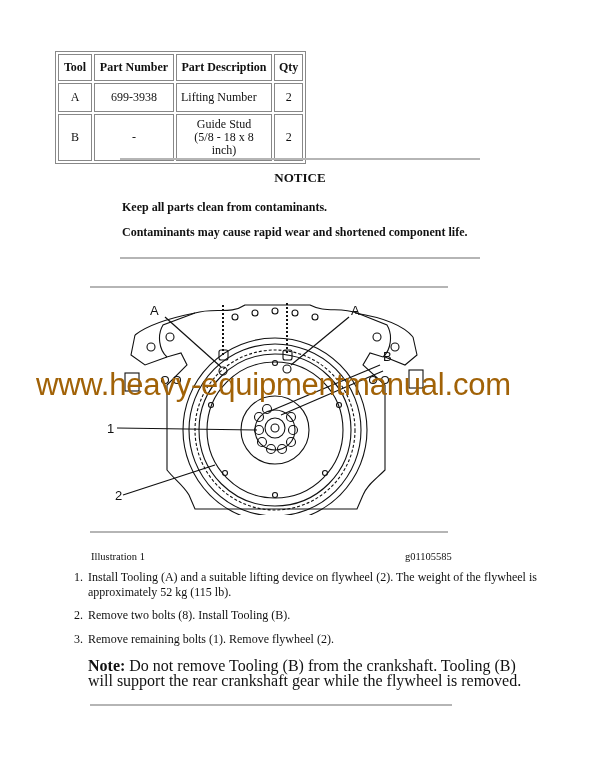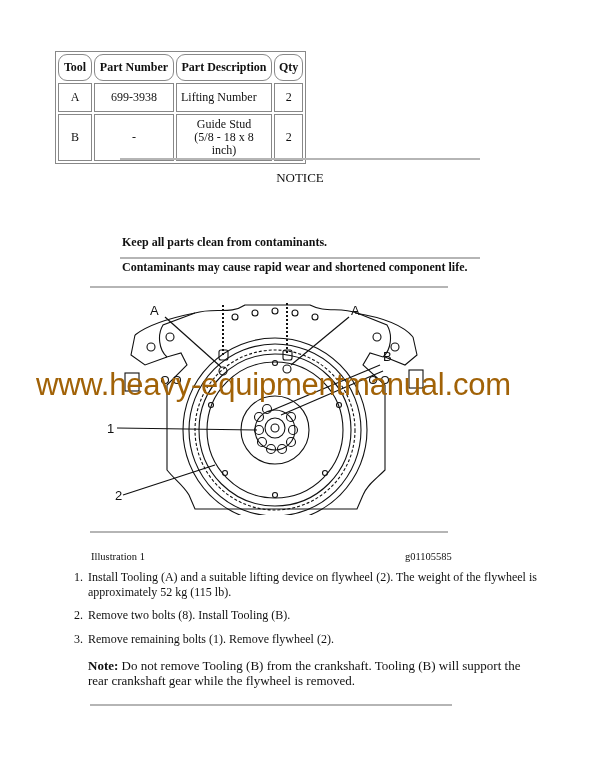--- a/index.html
+++ b/index.html
@@ -3,43 +3,43 @@
 <meta charset="utf-8">
 <style>
   html, body { margin:0; padding:0; background:#ffffff; }
   body { width:600px; height:776px; position:relative; overflow:hidden;
          font-family:"Liberation Serif", "DejaVu Serif", serif; color:#111; }
 
   
   .tools-table { position:absolute; left:55px; top:51px; border:1px solid #888;
                  border-collapse:separate; border-spacing:2px; font-size:12px; }
   .tools-table th, .tools-table td { border:1px solid #888; padding:3px 4px; }
-  .tools-table th { font-weight:bold; text-align:center; height:19px;border-radius:9px; }
+  .tools-table th { font-weight:bold; text-align:center; height:19px; }
   .tools-table td { height:21px; }
   .tools-table td.c { text-align:center; }
   .tools-table td.l { text-align:left; }
   .tools-table tr.tall td { height:28px; line-height:13px;text-align:center; }
 
   .rule { position:absolute; height:2px; background:#b5b5b5; }
 
   .notice-title { position:absolute; left:120px; width:360px; top:170px; text-align:center;
-                  font-weight:normal; font-size:13px; }
-  .notice-line { position:absolute; left:122px; font-weight:bold; font-size:12px;margin-top:35px; }
+                  font-weight:bold; font-size:13px; }
+  .notice-line { position:absolute; left:122px; font-weight:bold; font-size:12px; }
 
   .illustration { position:absolute; left:95px; top:295px; width:360px; height:220px; }
 
   .watermark { position:absolute; left:36px; top:367px; font-family:"Liberation Sans", sans-serif;
                font-size:31px; color:#a16207; letter-spacing:-0.2px; white-space:nowrap; }
 
   .caption { position:absolute; top:551px; font-size:10.5px; }
 
   .step { position:absolute; left:74px; font-size:12px; line-height:15px; width:470px; }
   .step .num { position:absolute; left:0; }
   .step .txt { position:absolute; left:14px; width:460px; }
-  .note { position:absolute; left:88px; top:658px; width:450px; font-size:13px; line-height:15px; }
+  .note { position:absolute; left:88px; top:658px; width:450px; font-size:16px; line-height:15px; }
   .note b { font-weight:bold; }
 </style>
 </head>
 <body>
 
 <table class="tools-table">
   <thead>
     <tr>
       <th style="width:24px">Tool</th>
       <th style="width:70px">Part Number</th>

